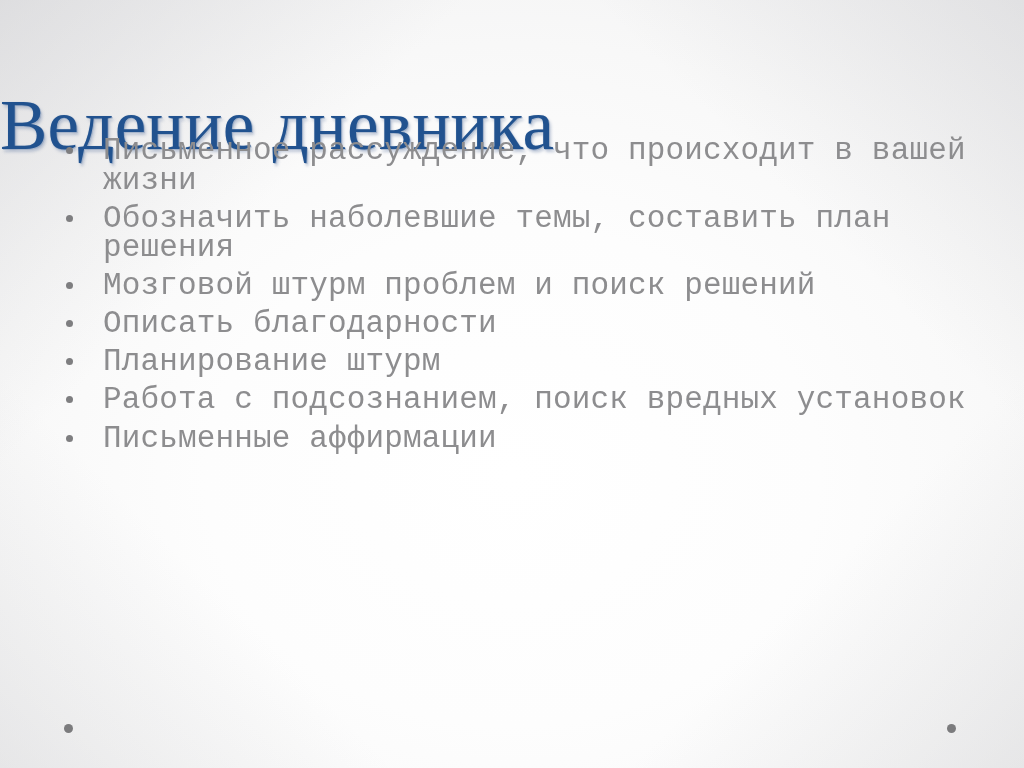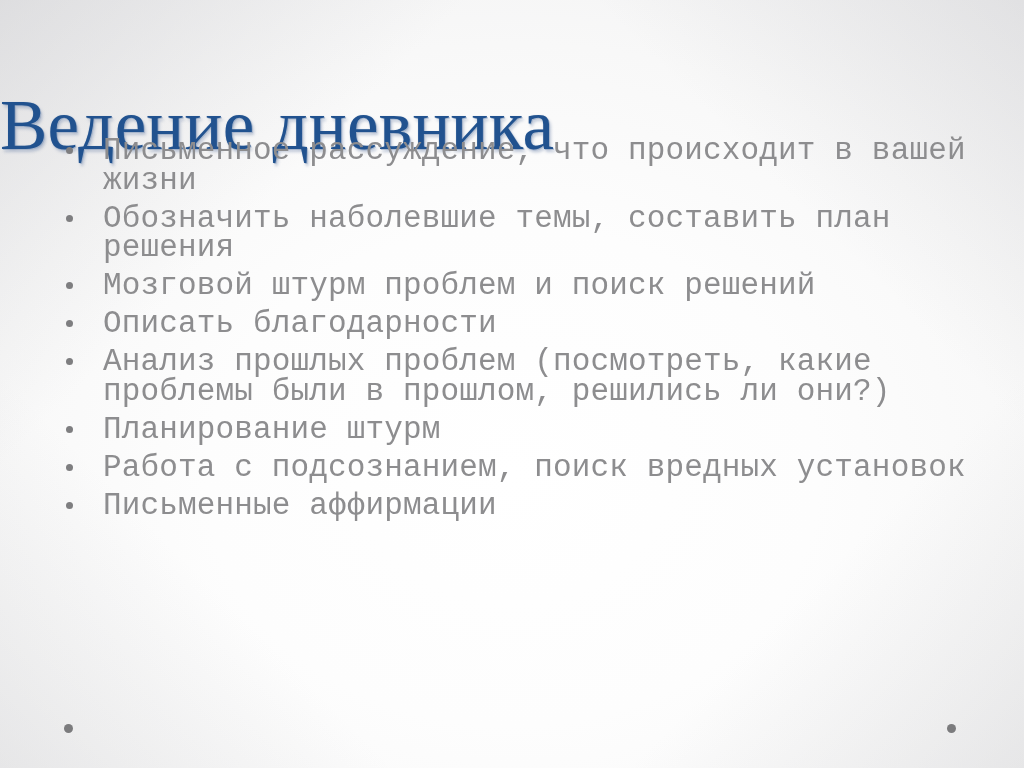--- a/index.html
+++ b/index.html
@@ -139,24 +139,20 @@
     <li class="bullet-item">
       <span class="dot"></span>
       <span class="txt">Мозговой штурм проблем и поиск решений</span>
     </li>
     <li class="bullet-item">
       <span class="dot"></span>
       <span class="txt">Описать благодарности</span>
     </li>
     <li class="bullet-item">
       <span class="dot"></span>
-      <span class="txt">Анализ прошлых проблем (посмотреть, какие проблемы были в прошлом, решились ли они?)</span>
-    </li>
-    <li class="bullet-item">
-      <span class="dot"></span>
       <span class="txt">Планирование штурм</span>
     </li>
     <li class="bullet-item">
       <span class="dot"></span>
       <span class="txt">Работа с подсознанием, поиск вредных установок</span>
     </li>
     <li class="bullet-item">
       <span class="dot"></span>
       <span class="txt">Письменные аффирмации</span>
     </li>

